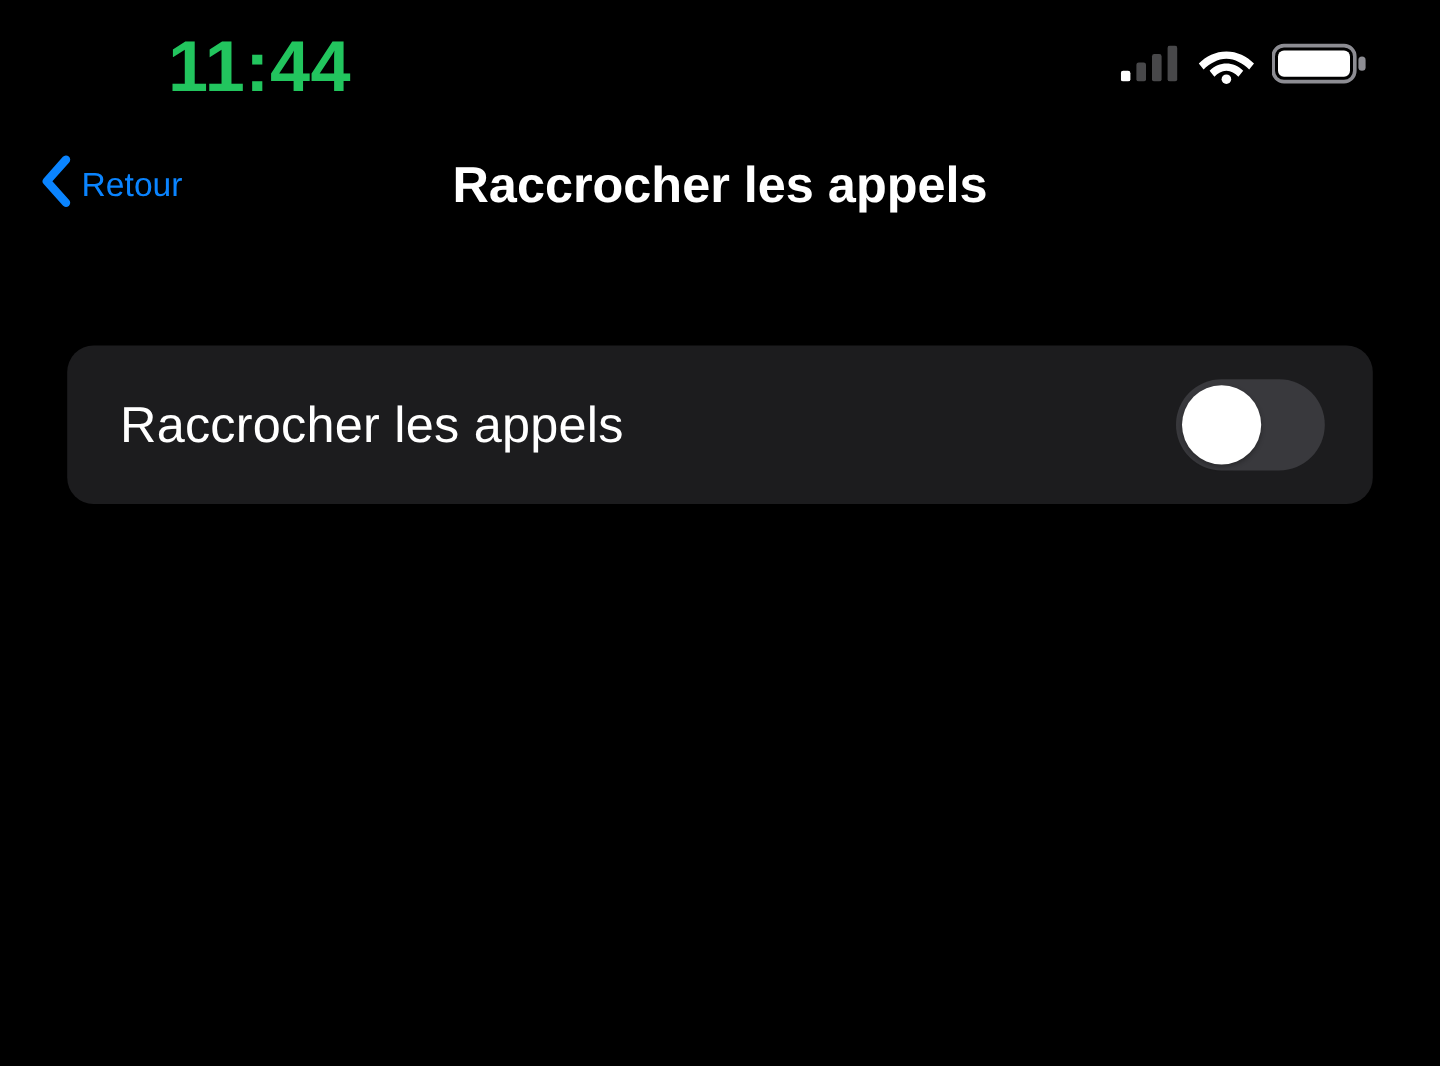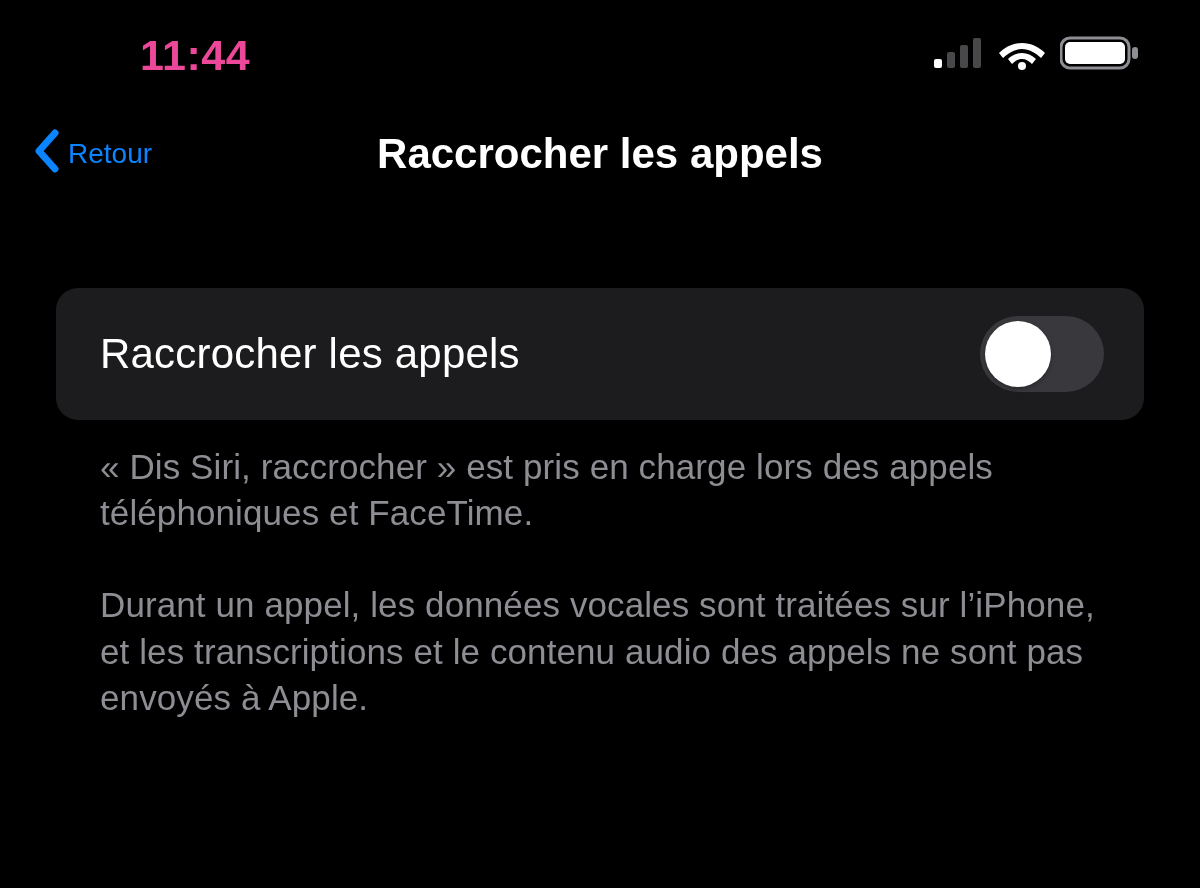--- a/index.html
+++ b/index.html
@@ -17,23 +17,23 @@
       overflow: hidden;
     }
     .status-bar {
       display: flex;
       justify-content: space-between;
       align-items: center;
       padding: 0 60px 0 140px;
       height: 110px;
     }
     .status-time {
-      font-size: 43px;
+      font-size: 60px;
       font-weight: 600;
-      color: #ec4899;
+      color: #22c55e;
       letter-spacing: 0.5px;
     }
     .status-right {
       display: flex;
       align-items: center;
       gap: 14px;
     }
     .nav-bar {
       position: relative;
       display: flex;
@@ -154,17 +154,13 @@
   <div class="nav-title">Raccrocher les appels</div>
 </div>
 
 <div class="content">
   <div class="setting-row">
     <div class="setting-label">Raccrocher les appels</div>
     <div class="toggle">
       <div class="toggle-knob"></div>
     </div>
   </div>
-  <div class="footer-text">
-    <p>« Dis Siri, raccrocher » est pris en charge lors des appels téléphoniques et FaceTime.</p>
-    <p>Durant un appel, les données vocales sont traitées sur l’iPhone, et les transcriptions et le contenu audio des appels ne sont pas envoyés à Apple.</p>
-  </div>
 </div>
 
 </body></html>

